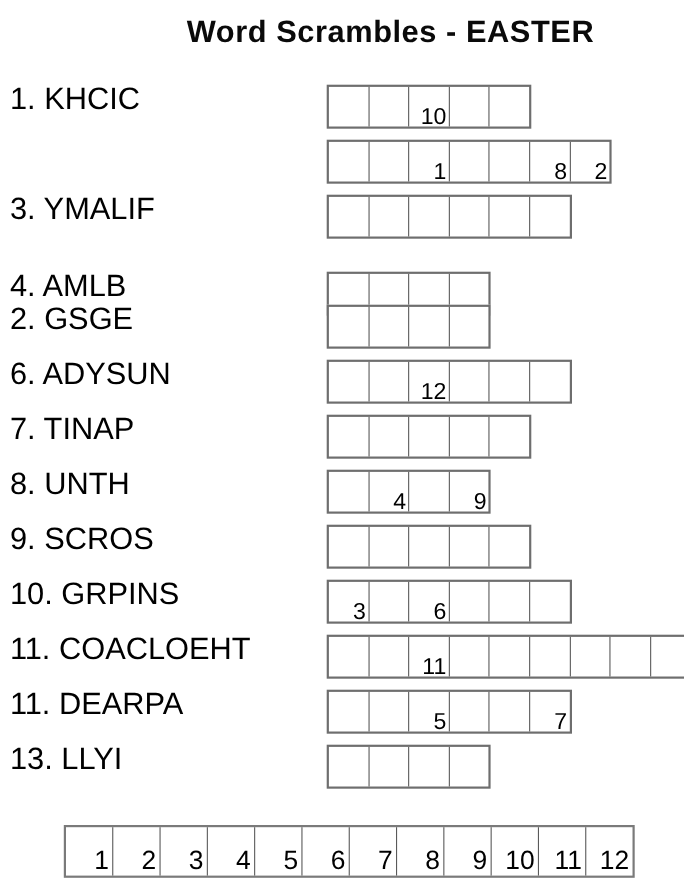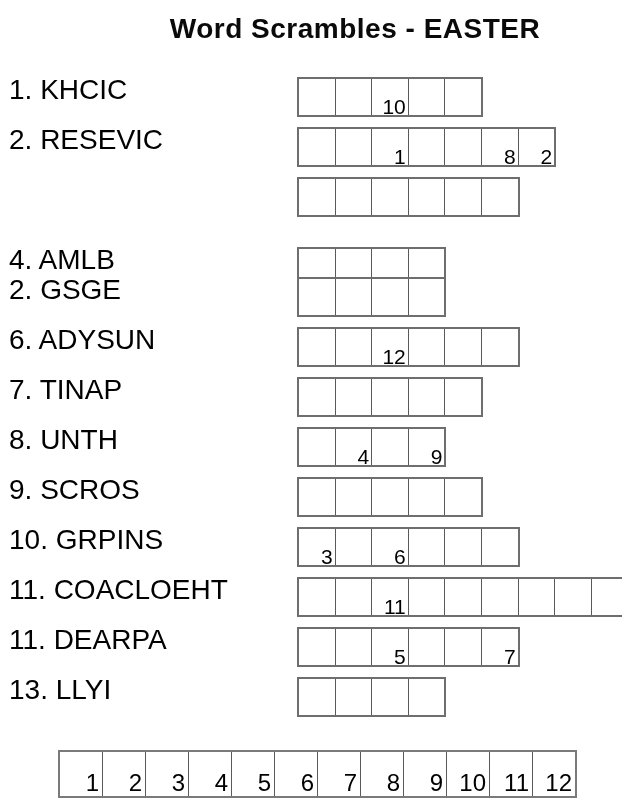--- a/index.html
+++ b/index.html
@@ -110,38 +110,38 @@
           <div class="letter-box"></div>
           <div class="letter-box"></div>
           <div class="letter-box">
             <span class="clue-num">10</span>
           </div>
           <div class="letter-box"></div>
           <div class="letter-box"></div>
         </div>
       </div>
       <div class="puzzle-row" style="top: 127px;">
-        <span class="puzzle-label">2. RESEVIC</span>
         <div class="boxes">
           <div class="letter-box"></div>
           <div class="letter-box"></div>
           <div class="letter-box">
             <span class="clue-num">1</span>
           </div>
           <div class="letter-box"></div>
           <div class="letter-box"></div>
           <div class="letter-box">
             <span class="clue-num">8</span>
           </div>
           <div class="letter-box">
             <span class="clue-num">2</span>
           </div>
         </div>
       </div>
       <div class="puzzle-row" style="top: 177px;">
+        <span class="puzzle-label">3. YMALIF</span>
         <div class="boxes">
           <div class="letter-box"></div>
           <div class="letter-box"></div>
           <div class="letter-box"></div>
           <div class="letter-box"></div>
           <div class="letter-box"></div>
           <div class="letter-box"></div>
         </div>
       </div>
       <div class="puzzle-row" style="top: 227px; margin-top: 20px;">

